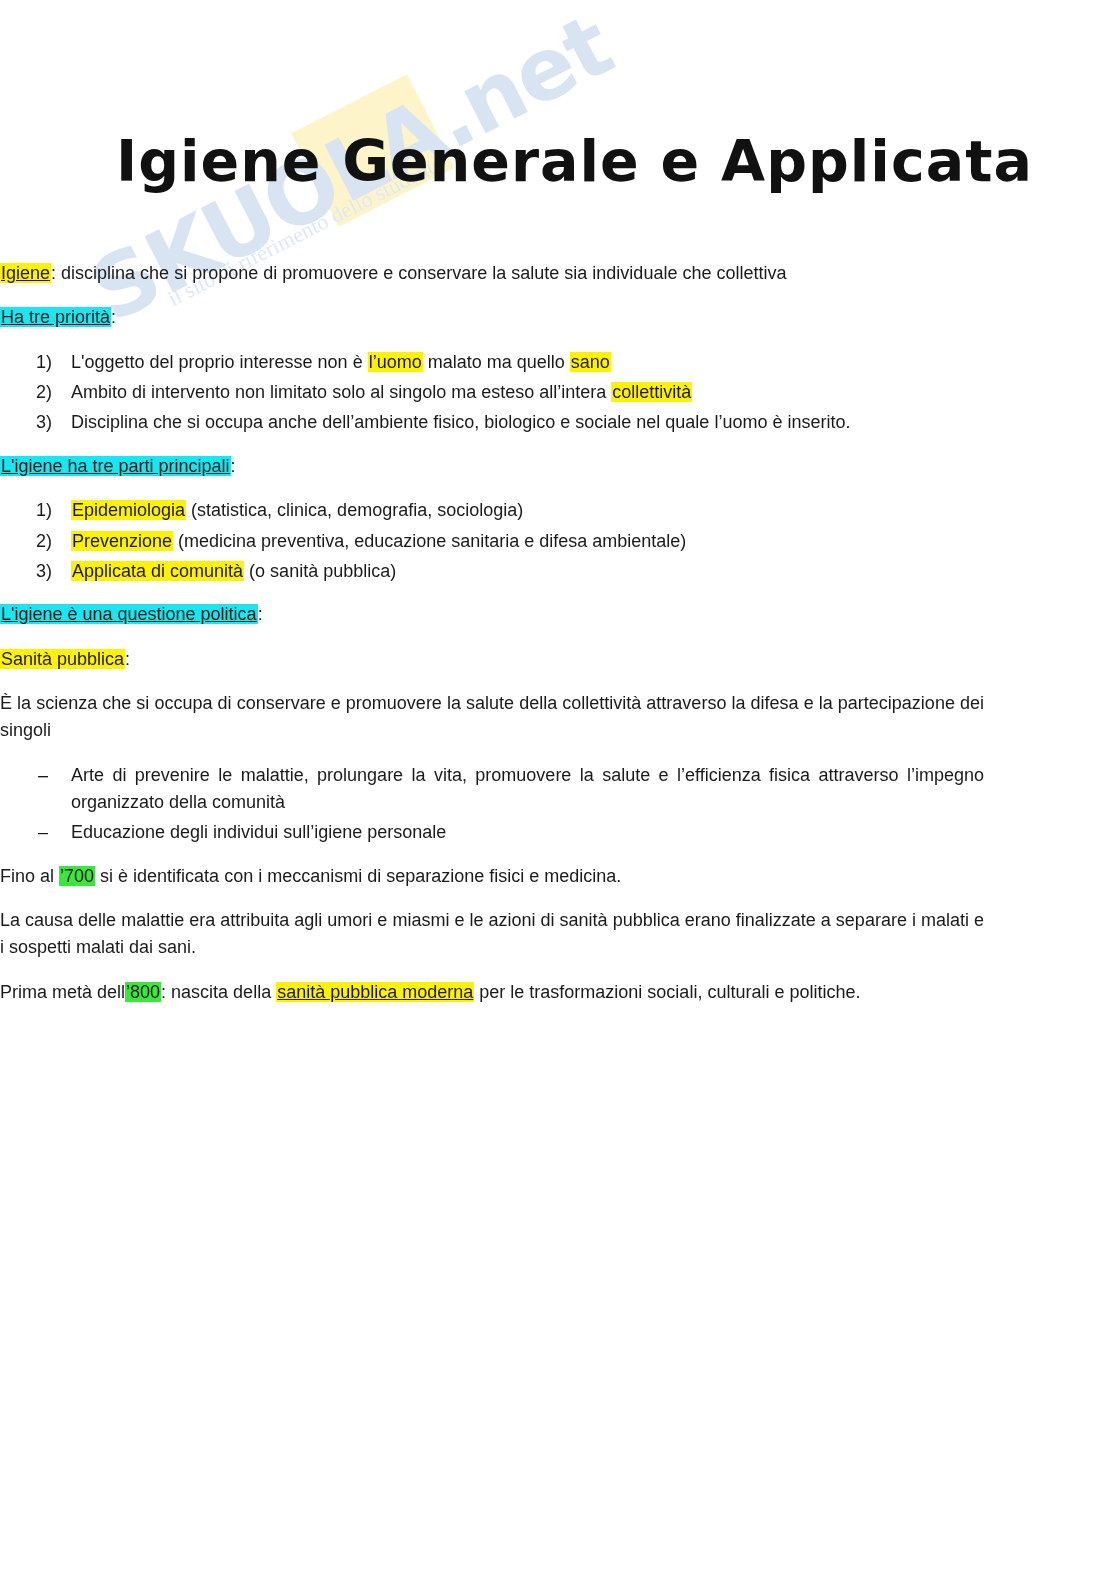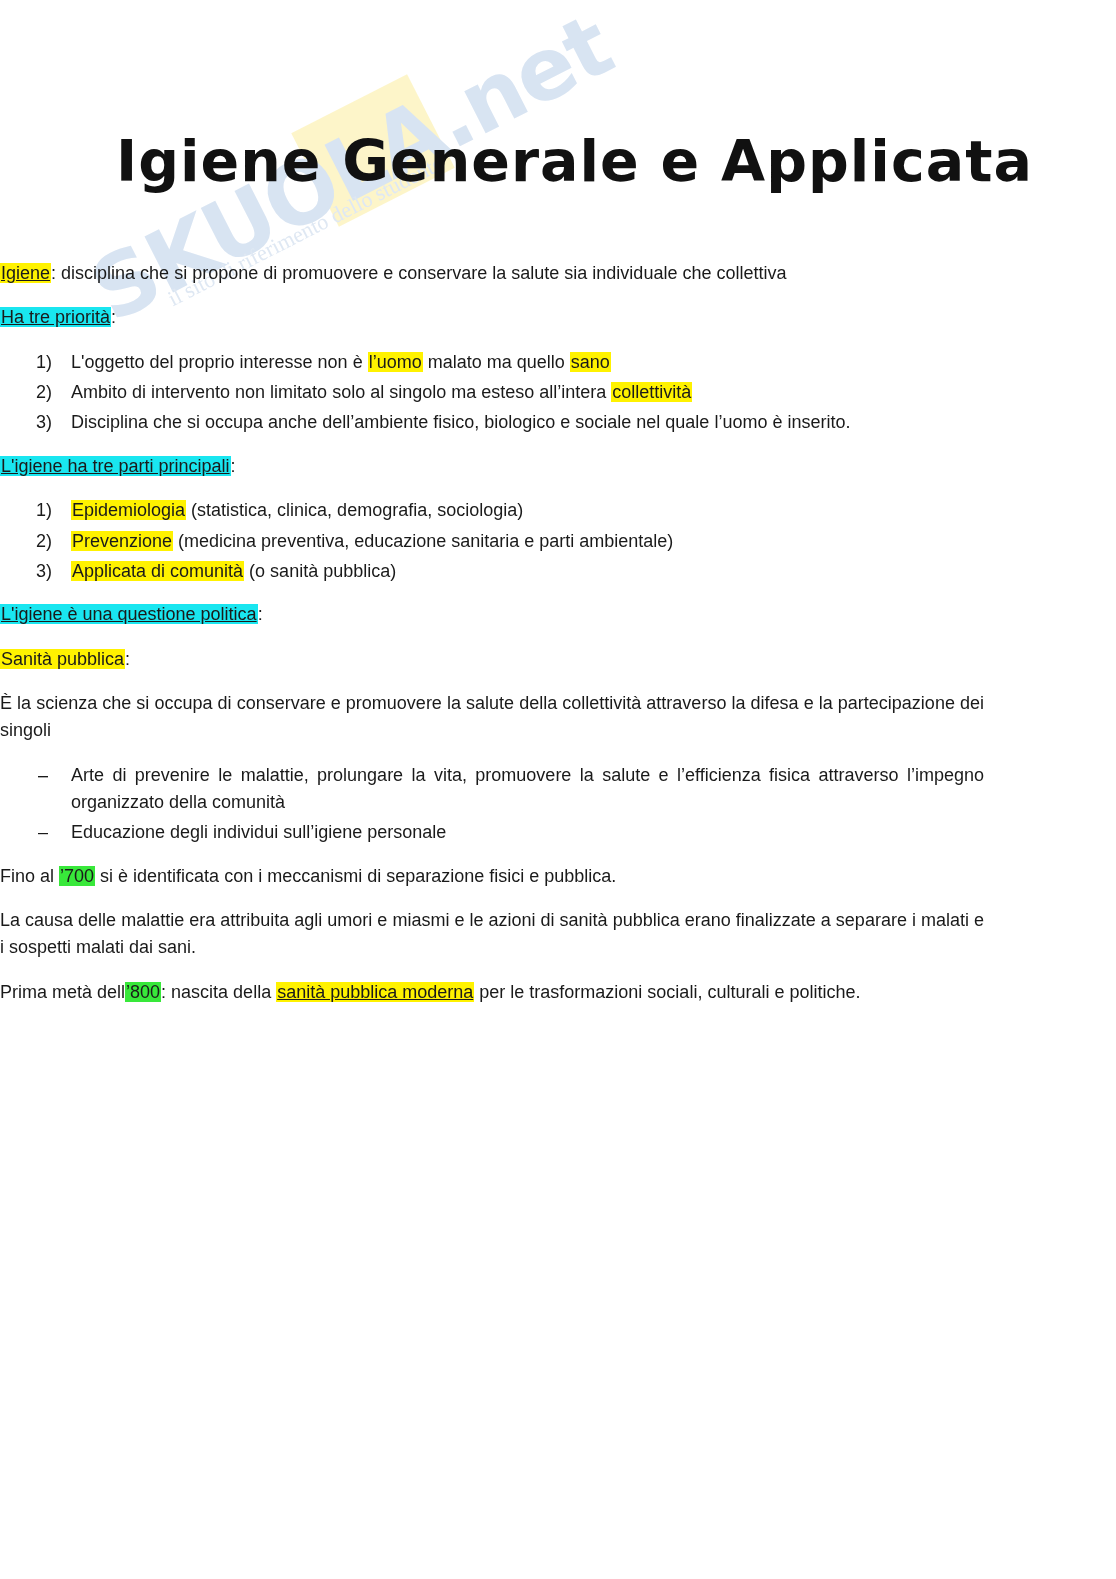--- a/index.html
+++ b/index.html
@@ -166,21 +166,21 @@
       </li>
     </ol>
 
     <p class="para nojust heading-line"><span class="hl-cyan u">L'igiene ha tre parti principali</span><span>:</span></p>
 
     <ol class="num">
       <li>
         <span class="mk">1)</span><span class="hl-yellow">Epidemiologia</span><span> (statistica, clinica, demografia, sociologia)</span>
       </li>
       <li>
-        <span class="mk">2)</span><span class="hl-yellow">Prevenzione</span><span> (medicina preventiva, educazione sanitaria e parti ambientale)</span>
+        <span class="mk">2)</span><span class="hl-yellow">Prevenzione</span><span> (medicina preventiva, educazione sanitaria e difesa ambientale)</span>
       </li>
       <li>
         <span class="mk">3)</span><span class="hl-yellow">Applicata di comunità</span><span> (o sanità pubblica)</span>
       </li>
     </ol>
 
     <p class="para nojust heading-line"><span class="hl-cyan u">L'igiene è una questione politica</span><span>:</span></p>
 
     <p class="para nojust heading-line"><span class="hl-yellow">Sanità pubblica</span><span>:</span></p>
 
@@ -191,20 +191,20 @@
         <span class="mk">–</span>
       </li>
       <li>
         <span class="mk">–</span><span>Arte di prevenire le malattie, prolungare la vita, promuovere la salute e l’efficienza fisica attraverso l’impegno organizzato della comunità</span>
       </li>
       <li>
         <span class="mk">–</span><span>Educazione degli individui sull’igiene personale</span>
       </li>
     </ul>
 
-    <p class="para nojust"><span>Fino al </span><span class="hl-green">’700</span><span> si è identificata con i meccanismi di separazione fisici e pubblica.</span></p>
+    <p class="para nojust"><span>Fino al </span><span class="hl-green">’700</span><span> si è identificata con i meccanismi di separazione fisici e medicina.</span></p>
 
     <p class="para">La causa delle malattie era attribuita agli umori e miasmi e le azioni di sanità pubblica erano finalizzate a separare i malati e i sospetti malati dai sani.</p>
 
     <p class="para"><span>Prima metà dell</span><span class="hl-green">’800</span><span>: nascita della </span><span class="hl-yellow u">sanità pubblica moderna</span><span> per le trasformazioni sociali, culturali e politiche.</span></p>
 
   </div>
 </div>
 
 </body></html>

